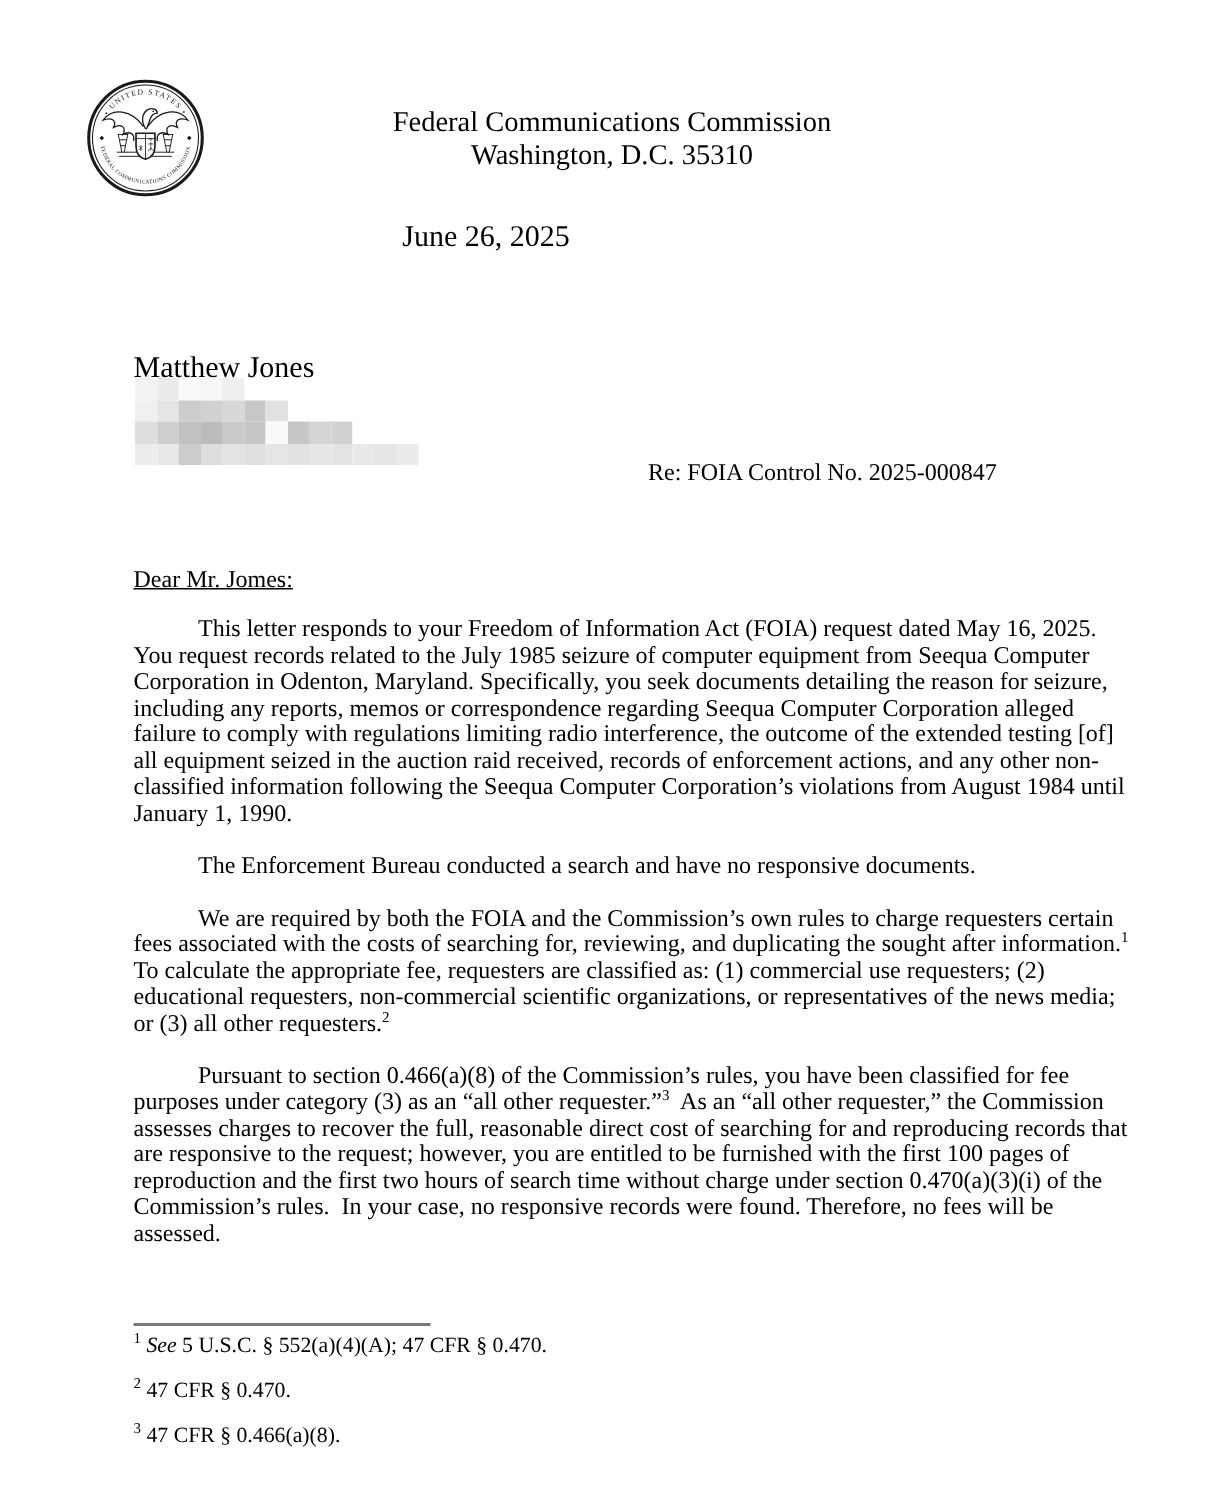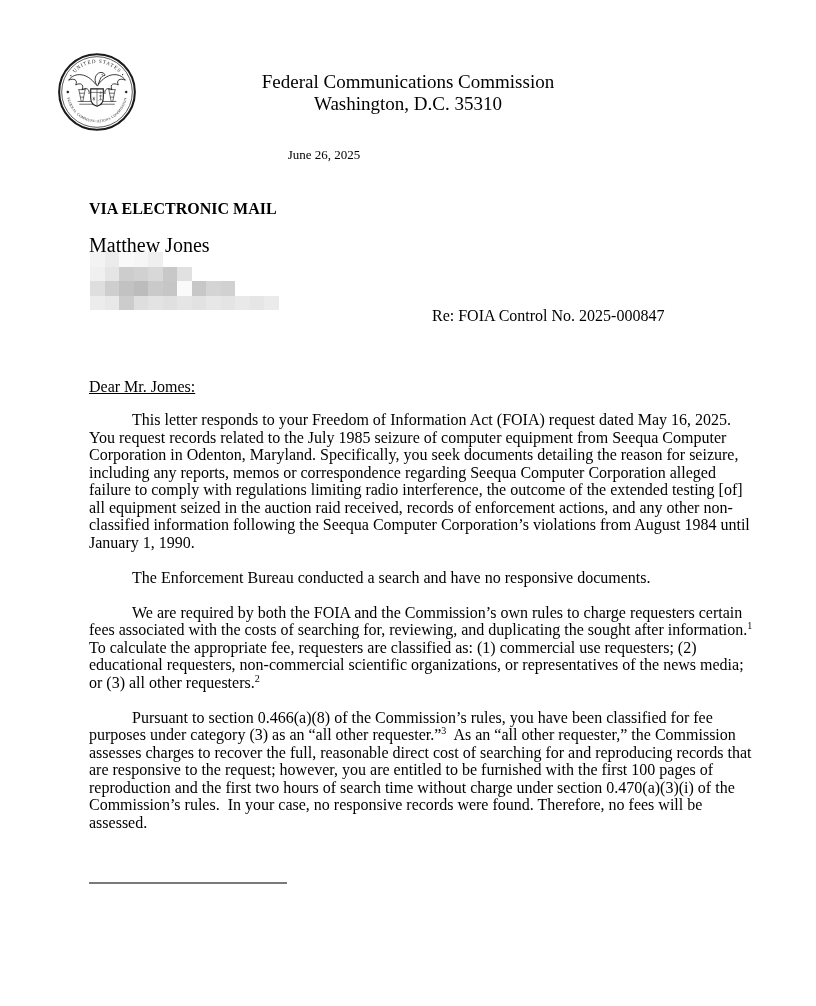--- a/index.html
+++ b/index.html
@@ -13,21 +13,21 @@
     font-family: "Liberation Serif", "DejaVu Serif", serif;
     overflow: hidden;
   }
   .seal { position: absolute; left: 57px; top: 51px; width: 80px; height: 82px; }
   .letterhead-text {
     position: absolute; left: 0; top: 71px; width: 816px;
     text-align: center; font-size: 19px; line-height: 22px;
   }
   .date-line {
     position: absolute; left: 0; top: 147px; width: 648px;
-    text-align: center; font-size: 13px;
+    text-align: center; font-size: 20px;
   }
   .via {
     position: absolute; left: 89px; top: 200px;
     font-size: 16px; font-weight: bold;
   }
   .recipient-name { position: absolute; left: 89px; top: 234px; font-size: 20px; }
   .redaction { position: absolute; left: 90px; top: 252px; display: grid; }
   .reference { position: absolute; left: 432px; top: 307px; font-size: 16px; }
   .salutation { position: absolute; left: 89px; top: 378px; font-size: 16px; text-decoration: underline; }
   .body-block {
@@ -89,21 +89,20 @@
     <rect x="85.6" y="50.6" width="2.8" height="2.8" transform="rotate(45 87 52)" fill="#1a1a1a"></rect>
   </svg>
 
   <div class="letterhead-text">
     <div>Federal Communications Commission</div>
     <div>Washington, D.C. 35310</div>
   </div>
 
   <div class="date-line">June 26, 2025</div>
 
-  <div class="via">VIA ELECTRONIC MAIL</div>
 
   <div class="recipient-name">Matthew Jones</div>
 
   <div class="redaction" style="grid-template-columns: repeat(13, 14.5px); grid-auto-rows: 14.5px;">
       <div style="background: rgb(243, 243, 243);"></div>
       <div style="background: rgb(235, 235, 235);"></div>
       <div style="background: rgb(249, 249, 249);"></div>
       <div style="background: rgb(246, 246, 246);"></div>
       <div style="background: rgb(239, 239, 239);"></div>
       <div style="background: rgb(255, 255, 255);"></div>
@@ -161,14 +160,19 @@
 
   <div class="body-block">
     <p>This letter responds to your Freedom of Information Act (FOIA) request dated May 16, 2025. You request records related to the July 1985 seizure of computer equipment from Seequa Computer Corporation in Odenton, Maryland. Specifically, you seek documents detailing the reason for seizure, including any reports, memos or correspondence regarding Seequa Computer Corporation alleged failure to comply with regulations limiting radio interference, the outcome of the extended testing [of] all equipment seized in the auction raid received, records of enforcement actions, and any other non-classified information following the Seequa Computer Corporation’s violations from August 1984 until January 1, 1990.</p>
     <p>The Enforcement Bureau conducted a search and have no responsive documents.</p>
     <p>We are required by both the FOIA and the Commission’s own rules to charge requesters certain fees associated with the costs of searching for, reviewing, and duplicating the sought after information.<sup>1</sup>&nbsp; To calculate the appropriate fee, requesters are classified as: (1) commercial use requesters; (2) educational requesters, non-commercial scientific organizations, or representatives of the news media; or (3) all other requesters.<sup>2</sup></p>
     <p>Pursuant to section 0.466(a)(8) of the Commission’s rules, you have been classified for fee purposes under category (3) as an “all other requester.”<sup>3</sup>&nbsp; As an “all other requester,” the Commission assesses charges to recover the full, reasonable direct cost of searching for and reproducing records that are responsive to the request; however, you are entitled to be furnished with the first 100 pages of reproduction and the first two hours of search time without charge under section 0.470(a)(3)(i) of the Commission’s rules.&nbsp; In your case, no responsive records were found. Therefore, no fees will be assessed.</p>
   </div>
 
   <div class="footnote-rule"></div>
 
+  <div class="footnotes">
+    <div class="footnote"><sup>1</sup> <span><i>See</i> 5 U.S.C. § 552(a)(4)(A); 47 CFR § 0.470.</span></div>
+    <div class="footnote"><sup>2</sup> <span>47 CFR § 0.470.</span></div>
+    <div class="footnote"><sup>3</sup> <span>47 CFR § 0.466(a)(8).</span></div>
+  </div>
 
 </div>
 
 </body></html>

